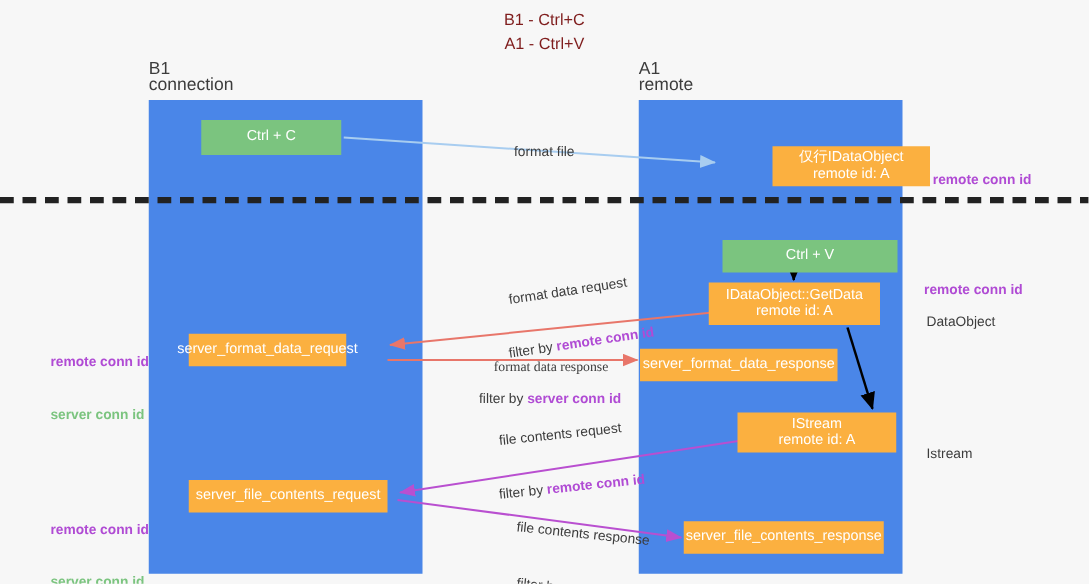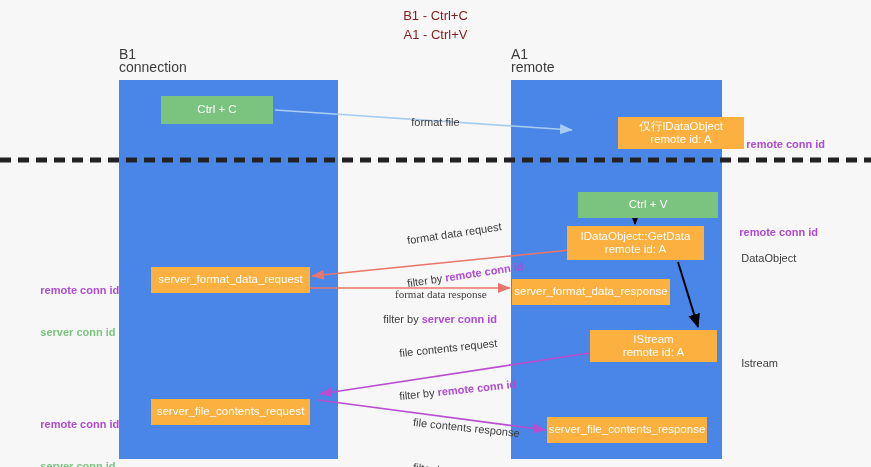--- a/index.html
+++ b/index.html
@@ -120,34 +120,34 @@
 
   <div class="abs box green" style="left:578px;top:172px;width:140px;height:26px;margin-top:20px;">
     <div>Ctrl + V</div>
   </div>
 
   <div class="abs box orange" style="left:567px;top:226px;width:137px;height:34px;align-items:center;">
     <div>IDataObject::GetData</div>
     <div class="l2">remote id: A</div>
   </div>
 
-  <div class="abs box orange" style="left:151px;top:267px;width:159px;height:26px;">
+  <div class="abs box orange" style="left:151px;top:267px;width:126px;height:26px;">
     <div>server_format_data_request</div>
   </div>
 
   <div class="abs box orange" style="left:512px;top:279px;width:158px;height:26px;">
     <div>server_format_data_response</div>
   </div>
 
   <div class="abs box orange" style="left:590px;top:330px;width:127px;height:32px;">
     <div>IStream</div>
     <div class="l2">remote id: A</div>
   </div>
 
-  <div class="abs box orange" style="left:151px;top:384px;width:159px;height:26px;margin-top:15px;">
+  <div class="abs box orange" style="left:151px;top:384px;width:159px;height:26px;">
     <div>server_file_contents_request</div>
   </div>
 
   <div class="abs box orange" style="left:547px;top:417px;width:160px;height:26px;">
     <div>server_file_contents_response</div>
   </div>
 
   <div class="abs lbl" style="left:399px;top:101px;">
     <span>format file</span>
   </div>

